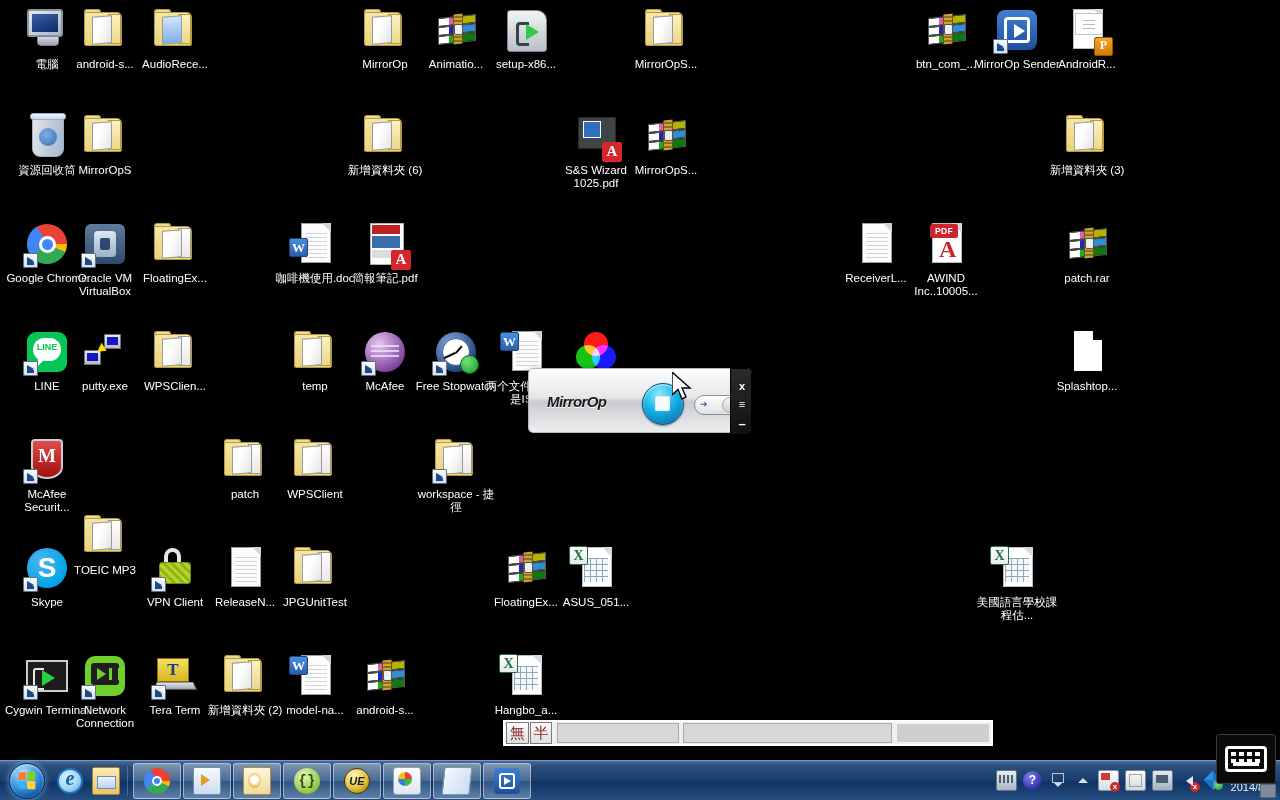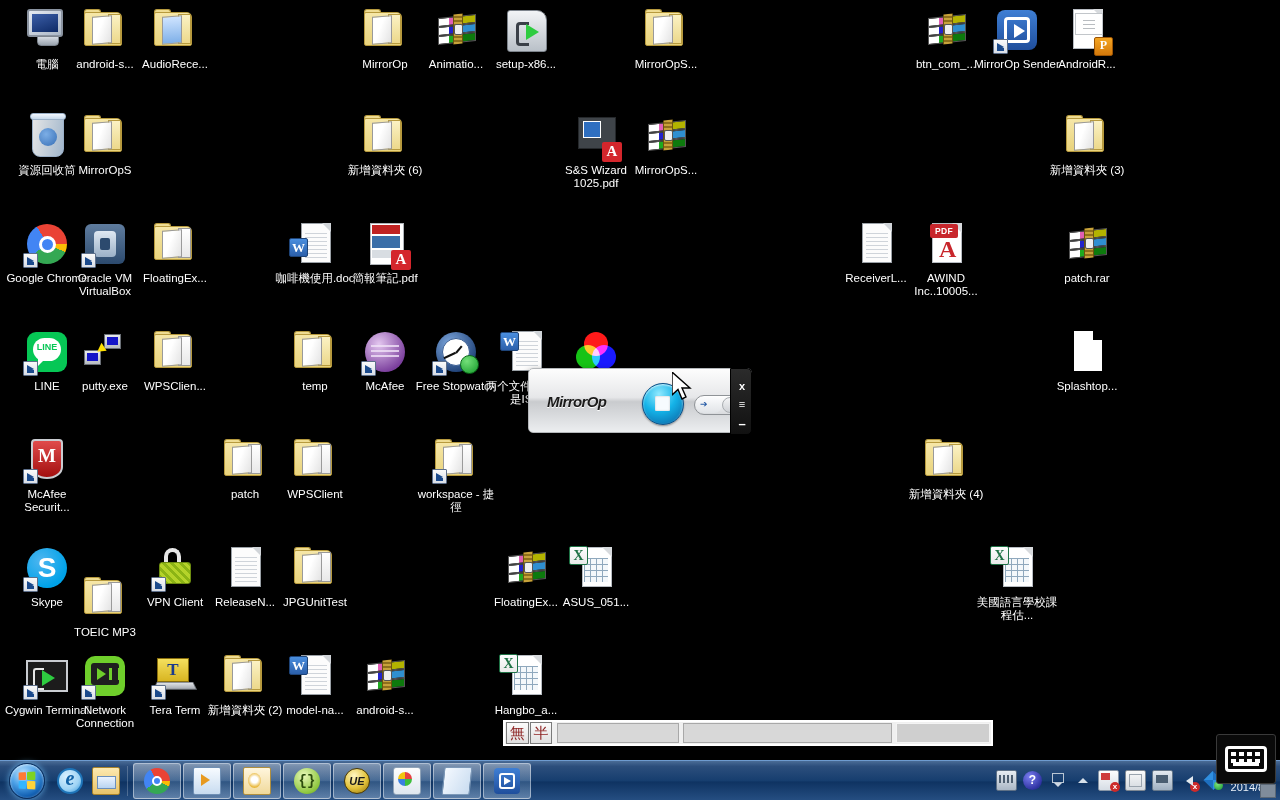--- a/index.html
+++ b/index.html
@@ -1288,41 +1288,30 @@
           <div class="tab"></div>
           <div class="back"></div>
           <div class="front2" style="background:linear-gradient(#fff,#e8e8e8);border-color:#999"></div>
           <div class="front"></div>
         </div>
       <div class="shortcut"></div>
     </div>
     <div class="label">workspace - 捷徑</div>
   </div>
 
-  <div class="icon" style="left:903px;top:436px">
-    <div class="glyph">
-      <div class="folder">
-          <div class="tab"></div>
-          <div class="back"></div>
-          <div class="front2"></div>
-          <div class="front"></div>
-        </div>
-    </div>
-    <div class="label">新增資料夾 (4)</div>
-  </div>
 
   <div class="icon" style="left:4px;top:544px">
     <div class="glyph">
       <div class="circle-app skype"></div>
       <div class="shortcut"></div>
     </div>
     <div class="label">Skype</div>
   </div>
 
-  <div class="icon" style="left:62px;top:574px">
+  <div class="icon" style="left:62px;top:512px">
     <div class="glyph">
       <div class="folder">
           <div class="tab"></div>
           <div class="back"></div>
           <div class="front2" style="background:linear-gradient(#fff,#e8e8e8);border-color:#999"></div>
           <div class="front"></div>
         </div>
     </div>
     <div class="label">TOEIC MP3</div>
   </div>

